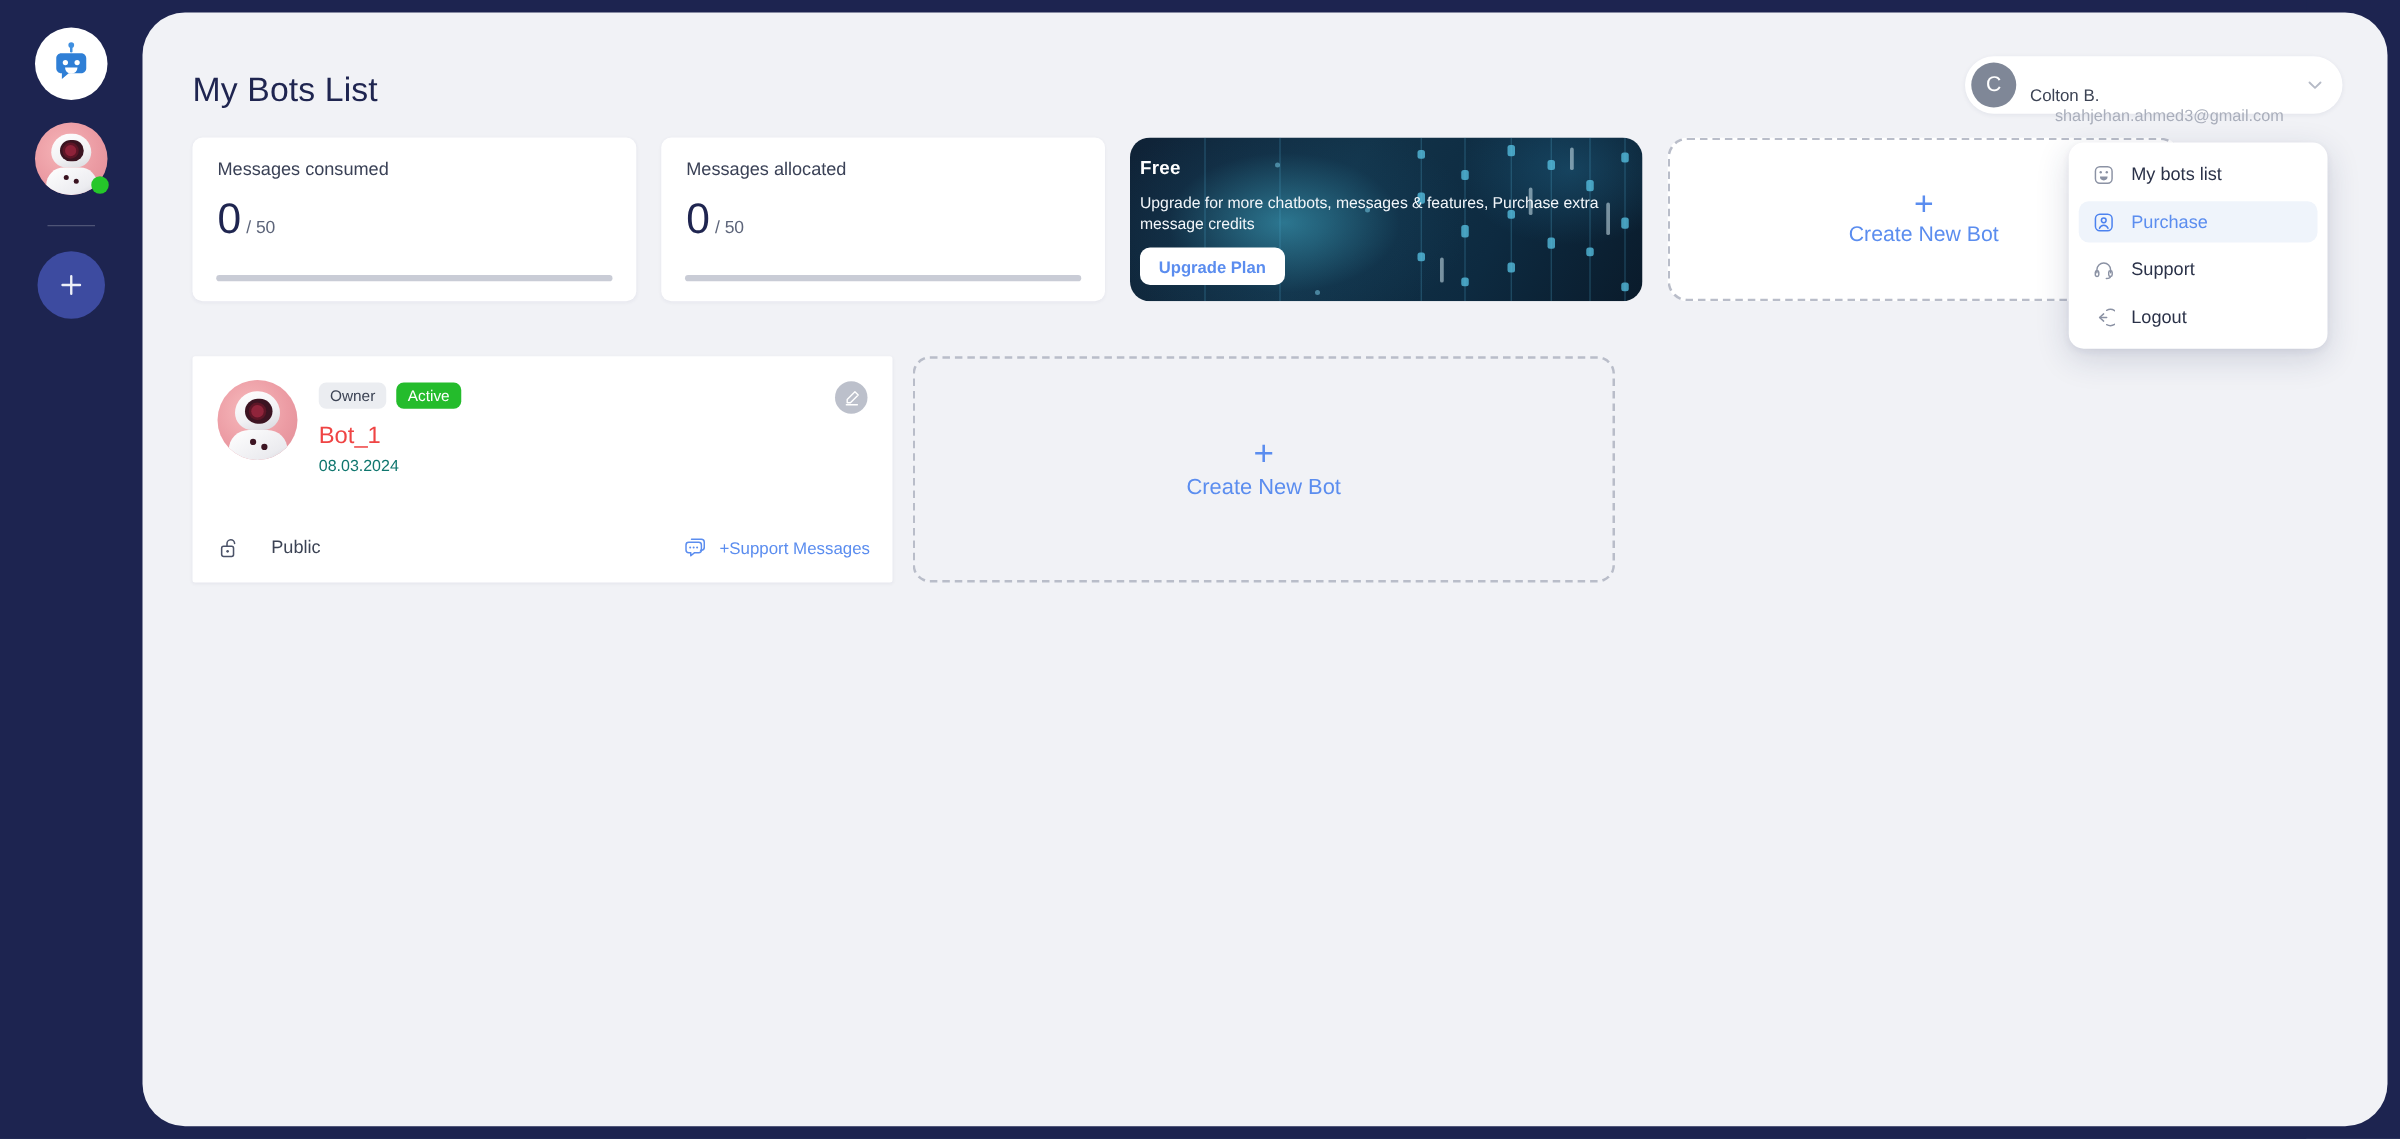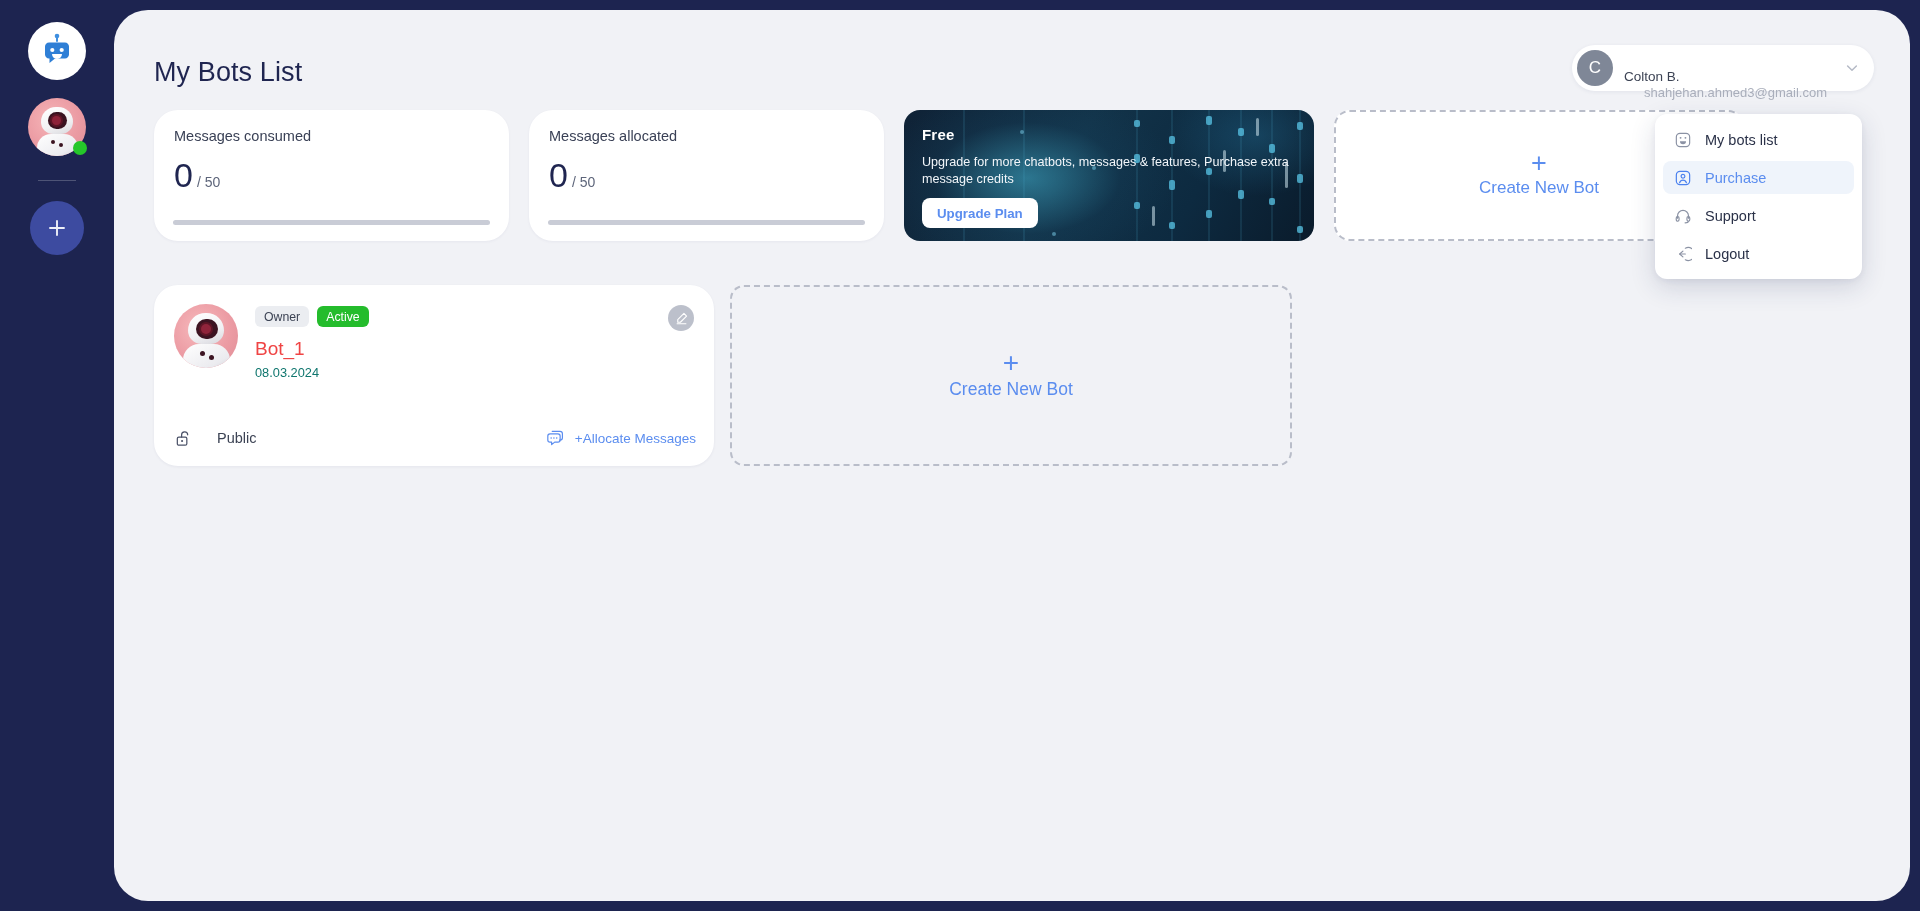--- a/index.html
+++ b/index.html
@@ -127,21 +127,21 @@
   .dd-item.active { background: #eff4fb; color: #5b8def; }
   .dd-item.active .dd-ico { color: #4c82ef; }
 
   
   .cards-row {
     position: absolute; left: 40px; top: 100px;
     display: flex; gap: 20px;
   }
   .stat-card {
     width: 355px; height: 131px;
-    background: #ffffff; border-radius: 24px;
+    background: #ffffff; border-radius: 8px;
     padding: 18px 20px 0 20px; position: relative;
     box-shadow: 0 1px 3px rgba(30,40,90,0.05);
   }
   .stat-label { font-size: 14.5px; color: #3a4156; }
   .stat-value {
     position: absolute; left: 20px; top: 48px;
     display: flex; align-items: baseline; gap: 4px;
   }
   .stat-num { font-size: 34px; color: #1f2550; font-weight: 400; line-height: 1; }
   .stat-total { font-size: 14px; color: #5d657a; }
@@ -153,21 +153,21 @@
   
   .free-card {
     width: 410px; height: 131px; border-radius: 16px;
     position: relative; overflow: hidden;
     background:
       radial-gradient(ellipse 150px 90px at 30% 52%, rgba(66,176,205,0.55) 0%, rgba(30,90,125,0.12) 62%, rgba(0,0,0,0) 100%),
       radial-gradient(ellipse 120px 80px at 86% 20%, rgba(40,120,160,0.35) 0%, rgba(0,0,0,0) 75%),
       linear-gradient(118deg, #0f2236 0%, #123349 40%, #0d2a40 70%, #0a1b2b 100%);
   }
   .free-card .circuits { position: absolute; inset: 0; }
-  .free-card .fc-inner { position: relative; padding: 16px 20px 0 18px; z-index: 3; }
+  .free-card .fc-inner { position: relative; padding: 16px 20px 0 8px; z-index: 3; }
   .free-title { font-size: 15px; color: #ffffff; font-weight: bold; letter-spacing: .2px; }
   .free-desc {
     margin-top: 11px; font-size: 12.6px; color: #f2f6fa;
     line-height: 1.33; width: 372px;
   }
   .upgrade-btn {
     margin-top: 11px; display: inline-flex; align-items: center; justify-content: center;
     height: 30px; padding: 0 15px; border-radius: 8px;
     background: #ffffff; color: #5b8def; font-size: 13.3px; font-weight: bold;
     cursor: pointer; border: 0;
@@ -184,21 +184,21 @@
   .dashed-plus-sm { color: #5b8def; font-size: 27px; line-height: .8; }
   .dashed-label-sm { color: #5b8def; font-size: 17px; }
 
   
   .bot-row {
     position: absolute; left: 40px; top: 275px;
     display: flex; gap: 16px;
   }
   .bot-card {
     width: 560px; height: 181px;
-    background: #ffffff; border-radius: 24px;
+    background: #ffffff; border-radius: 2px;
     position: relative;
     box-shadow: 0 1px 3px rgba(30,40,90,0.06);
   }
   .bot-top { display: flex; gap: 17px; padding: 19px 0 0 20px; }
   .bot-avatar {
     width: 64px; height: 64px; border-radius: 50%;
     background: radial-gradient(circle at 40% 38%, #f7babd 0%, #ec9ca4 55%, #df8b95 100%);
     overflow: hidden; position: relative; flex: none;
   }
   .bot-avatar .head {
@@ -450,21 +450,21 @@
           <div class="alloc-group">
             <span class="alloc-ico">
               <svg width="21" height="21" viewBox="0 0 22 22">
                 <path d="M6.5 3.5h8.2c1.4 0 2.5 1.1 2.5 2.5v4.2c0 1.4-1.1 2.5-2.5 2.5h-.6" fill="none" stroke="currentColor" stroke-width="1.25" stroke-linecap="round"></path>
                 <path d="M4.2 6.1h8.3c1.3 0 2.3 1 2.3 2.3v4.1c0 1.3-1 2.3-2.3 2.3H9.1L5.9 17.4v-2.6h-1.7c-1.3 0-2.3-1-2.3-2.3V8.4c0-1.3 1-2.3 2.3-2.3z" fill="none" stroke="currentColor" stroke-width="1.25" stroke-linejoin="round"></path>
                 <circle cx="5.4" cy="10.5" r="0.85" fill="currentColor"></circle>
                 <circle cx="8.3" cy="10.5" r="0.85" fill="currentColor"></circle>
                 <circle cx="11.2" cy="10.5" r="0.85" fill="currentColor"></circle>
               </svg>
             </span>
-            <span class="alloc-label">+Allocate Messages</span>
+            <span class="alloc-label">+Support Messages</span>
           </div>
         </div>
       </div>
 
       <div class="dashed-card-lg">
         <span class="dashed-plus-lg">+</span>
         <span class="dashed-label-lg">Create New Bot</span>
       </div>
     </div>
 

